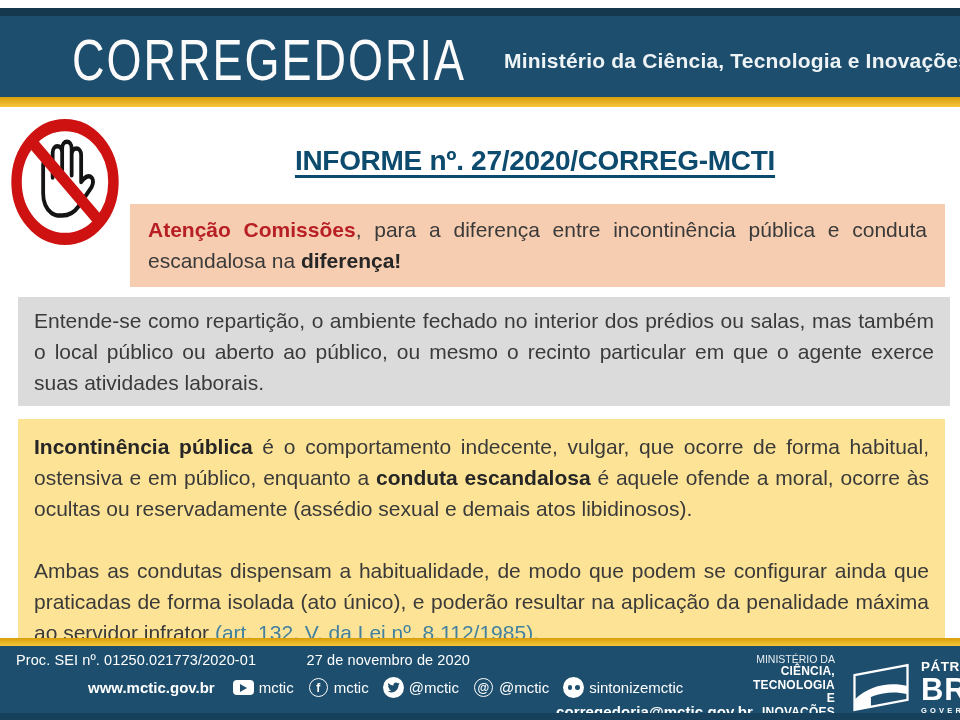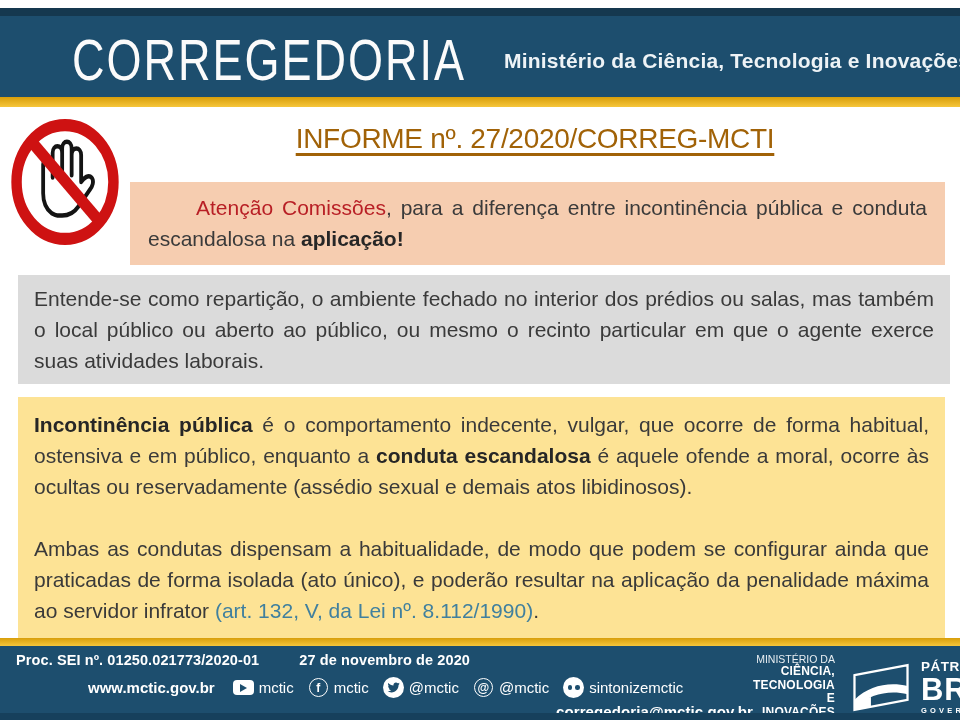--- a/index.html
+++ b/index.html
@@ -24,50 +24,50 @@
     letter-spacing:.2px;white-space:nowrap;
   }
   .gold-top{
     position:absolute;top:97px;left:0;right:0;height:10px;
     background:linear-gradient(#d89e0a,#f6c63b);
   }
   
   .content{position:absolute;top:107px;left:0;right:0;bottom:82px;overflow:hidden;}
   .stop-icon{position:absolute;left:8px;top:8px;width:114px;height:134px;}
   .title{
-    margin:16px 0 0 110px;text-align:center;font-size:28px;font-weight:normal;
-    color:#a16207;letter-spacing:-.3px;
+    margin:38px 0 0 110px;text-align:center;font-size:28px;font-weight:bold;
+    color:#0c4a6e;letter-spacing:-.3px;
   }
   .title-text{text-decoration:underline;text-decoration-thickness:3px;text-underline-offset:5px;}
   .box{font-size:21px;line-height:31px;text-align:justify;box-sizing:border-box;}
   .b{font-weight:bold;color:#262626;}
   .alert{
     margin:27px 15px 0 130px;padding:10px 18px;background:#f6cdb0;min-height:83px;
   }
-  .red{color:#b81f25;font-weight:normal;margin-left:48px;}
+  .red{color:#b81f25;font-weight:bold;}
   .graybox{
     margin:10px 10px 0 18px;padding:8px 16px;background:#dbdbdb;min-height:94px;
   }
   .yellowbox{
     margin:13px 15px 0 18px;padding:12px 16px;background:#fde395;min-height:222px;
   }
   .yellowbox p{margin:0;}
   .yellowbox p + p{margin-top:31px;}
   .law-link{color:#41809e;cursor:pointer;}
   
   .footer{position:absolute;left:0;right:0;bottom:0;height:82px;}
   .gold-bottom{height:8px;background:linear-gradient(#d89e0a,#f6c63b);}
   .footer-blue{
     position:relative;height:74px;background:#1d4e6e;color:#fff;
     display:flex;box-sizing:border-box;padding:6px 10px 0 16px;
   }
   .footer-base{position:absolute;left:0;right:0;bottom:0;height:7px;background:#16405c;}
   .f-left{width:540px;flex:none;}
   .f-row1{display:flex;justify-content:space-between;padding-right:86px;
-          font-size:14.5px;font-weight:bold;letter-spacing:.1px;}
+          font-size:14.5px;font-weight:normal;letter-spacing:.1px;}
   .f-row2{display:flex;align-items:center;margin-top:9px;margin-left:72px;gap:14px;}
   .website{font-size:15px;font-weight:bold;margin-right:4px;}
   .social{display:flex;align-items:center;gap:5px;font-size:15px;}
   .ic{width:21px;height:21px;display:flex;align-items:center;justify-content:center;flex:none;}
   .circle-outline{
     width:19px;height:19px;border:1.5px solid #fff;border-radius:50%;
     display:flex;align-items:center;justify-content:center;box-sizing:border-box;
     font-size:12px;font-weight:bold;color:#fff;line-height:1;
   }
   .circle-solid{
@@ -116,30 +116,30 @@
         </g>
         <line x1="25" y1="24" x2="96" y2="95" stroke="#ce1212" stroke-width="11"></line>
       </svg>
     </div>
 
     <h1 class="title">
       <span class="title-text">INFORME nº. 27/2020/CORREG-MCTI</span>
     </h1>
 
     <div class="box alert">
-      <span class="red">Atenção Comissões</span><span>, para a diferença entre incontinência pública e conduta escandalosa na </span><span class="b">aplicação!</span>
+      <span class="red">Atenção Comissões</span><span>, para a diferença entre incontinência pública e conduta escandalosa na </span><span class="b">diferença!</span>
     </div>
 
     <div class="box graybox">
       <span>Entende-se como repartição, o ambiente fechado no interior dos prédios ou salas, mas também o local público ou aberto ao público, ou mesmo o recinto particular em que o agente exerce suas atividades laborais.</span>
     </div>
 
     <div class="box yellowbox">
       <p><span class="b">Incontinência pública</span><span> é o comportamento indecente, vulgar, que ocorre de forma habitual, ostensiva e em público, enquanto a </span><span class="b">conduta escandalosa</span><span> é aquele ofende a moral, ocorre às ocultas ou reservadamente (assédio sexual e demais atos libidinosos).</span></p>
-      <p><span>Ambas as condutas dispensam a habitualidade, de modo que podem se configurar ainda que praticadas de forma isolada (ato único), e poderão resultar na aplicação da penalidade máxima ao servidor infrator </span><span class="law-link">(art. 132, V, da Lei nº. 8.112/1990)</span><span>.</span></p>
+      <p><span>Ambas as condutas dispensam a habitualidade, de modo que podem se configurar ainda que praticadas de forma isolada (ato único), e poderão resultar na aplicação da penalidade máxima ao servidor infrator </span><span class="law-link">(art. 132, V, da Lei nº. 8.112/1985)</span><span>.</span></p>
     </div>
   </main>
 
   <footer class="footer">
     <div class="gold-bottom"></div>
     <div class="footer-blue">
 
       <div class="f-left">
         <div class="f-row1">
           <span>Proc. SEI nº. 01250.021773/2020-01</span>

